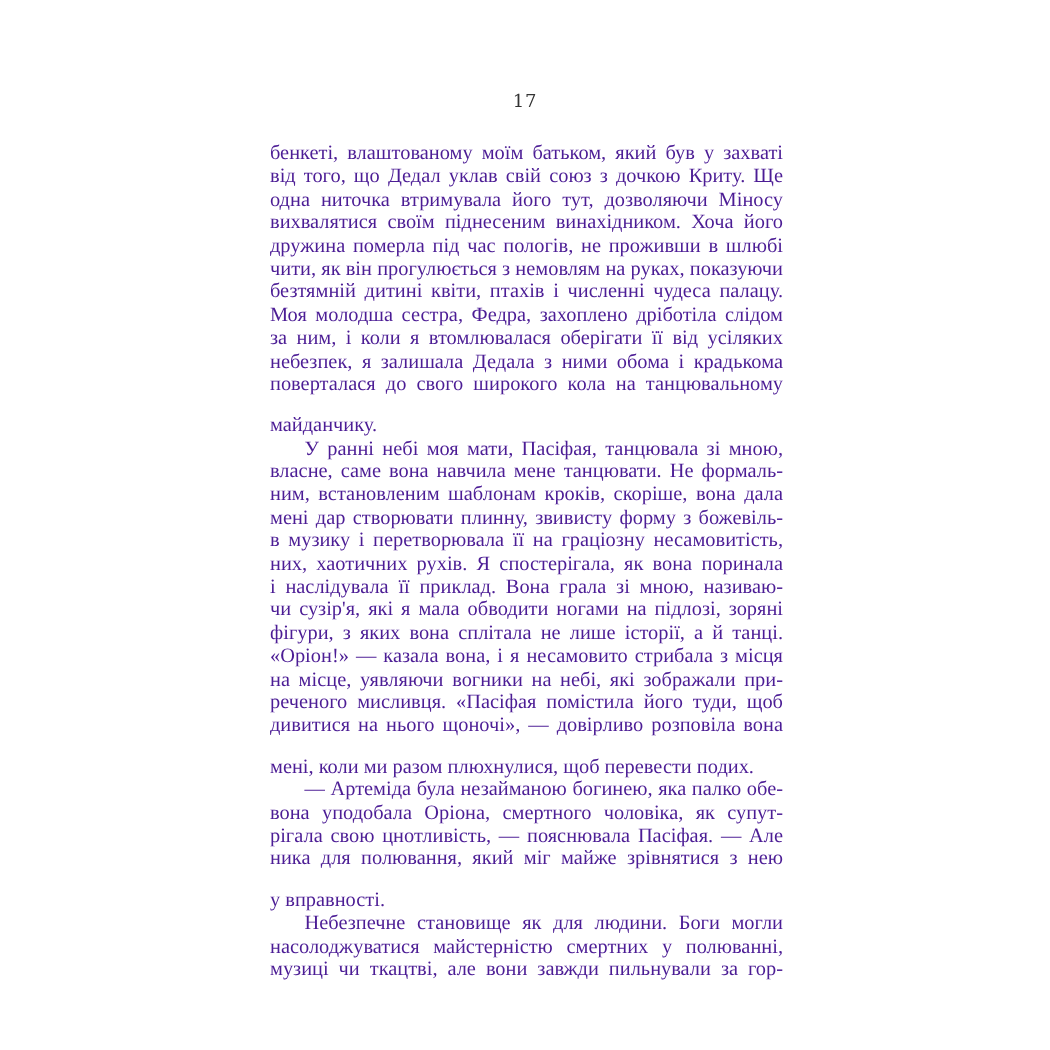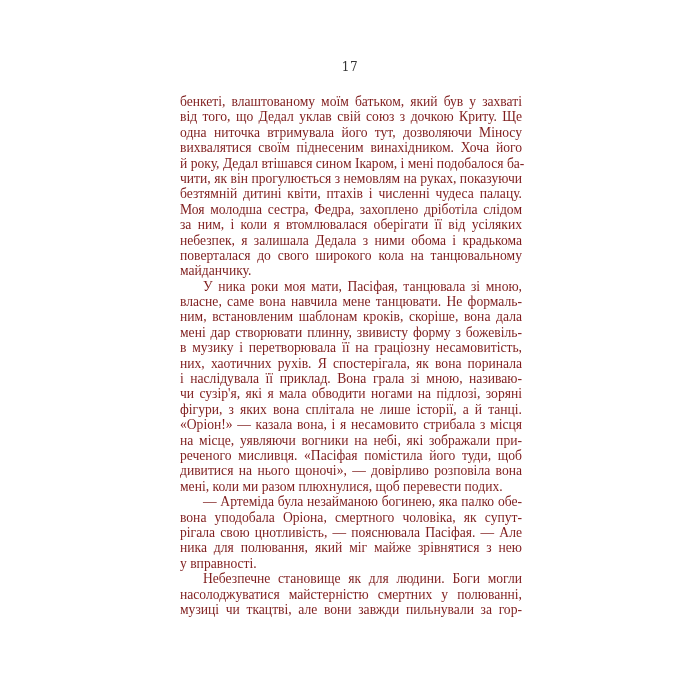--- a/index.html
+++ b/index.html
@@ -31,55 +31,56 @@
       letter-spacing: 0.5px;
     }
     .body-text {
       position: absolute;
       left: 180px;
       top: 94px;
       width: 342px;
       font-family: "Liberation Serif", "DejaVu Serif", serif;
       font-size: 13.6px;
       line-height: 15.4px;
-      color: #7f1d1d;
+      color: #4c1d95;
     }
     .line {
       display: block;
       white-space: nowrap;
       text-align: justify;
       text-align-last: justify;
       height: 15.4px;
     }
     .line.last {
       text-align-last: left;
+      margin-top: 12px;
     }
     .line.indent {
       padding-left: 23px;
     }
   </style>
 </head>
 <body>
 
 <div class="page">
   <div class="page-number">17</div>
   <div class="body-text" id="body-text">
       <span class="line">бенкеті, влаштованому моїм батьком, який був у захваті</span>
       <span class="line">від того, що Дедал уклав свій союз з дочкою Криту. Ще</span>
       <span class="line">одна ниточка втримувала його тут, дозволяючи Міносу</span>
       <span class="line">вихвалятися своїм піднесеним винахідником. Хоча його</span>
-      <span class="line">й року, Дедал втішався сином Ікаром, і мені подобалося ба-</span>
+      <span class="line">дружина померла під час пологів, не проживши в шлюбі</span>
       <span class="line">чити, як він прогулюється з немовлям на руках, показуючи</span>
       <span class="line">безтямній дитині квіти, птахів і численні чудеса палацу.</span>
       <span class="line">Моя молодша сестра, Федра, захоплено дріботіла слідом</span>
       <span class="line">за ним, і коли я втомлювалася оберігати її від усіляких</span>
       <span class="line">небезпек, я залишала Дедала з ними обома і крадькома</span>
       <span class="line">поверталася до свого широкого кола на танцювальному</span>
       <span class="line last">майданчику.</span>
-      <span class="line indent">У ника роки моя мати, Пасіфая, танцювала зі мною,</span>
+      <span class="line indent">У ранні небі моя мати, Пасіфая, танцювала зі мною,</span>
       <span class="line">власне, саме вона навчила мене танцювати. Не формаль-</span>
       <span class="line">ним, встановленим шаблонам кроків, скоріше, вона дала</span>
       <span class="line">мені дар створювати плинну, звивисту форму з божевіль-</span>
       <span class="line">в музику і перетворювала її на граціозну несамовитість,</span>
       <span class="line">них, хаотичних рухів. Я спостерігала, як вона поринала</span>
       <span class="line">і наслідувала її приклад. Вона грала зі мною, називаю-</span>
       <span class="line">чи сузір'я, які я мала обводити ногами на підлозі, зоряні</span>
       <span class="line">фігури, з яких вона сплітала не лише історії, а й танці.</span>
       <span class="line">«Оріон!» — казала вона, і я несамовито стрибала з місця</span>
       <span class="line">на місце, уявляючи вогники на небі, які зображали при-</span>

